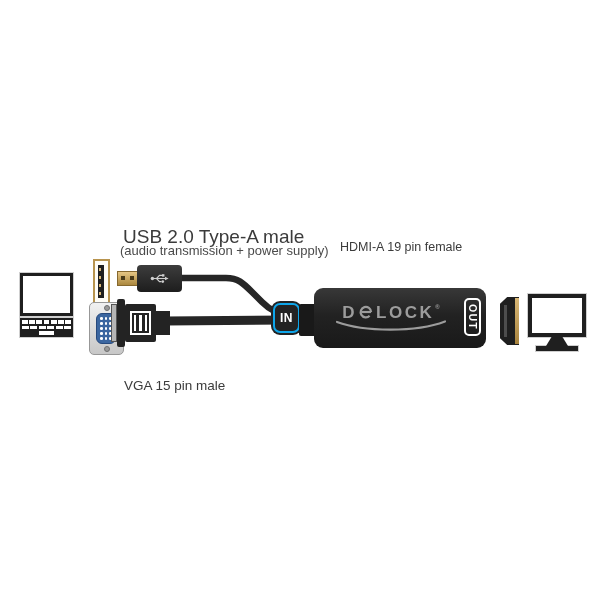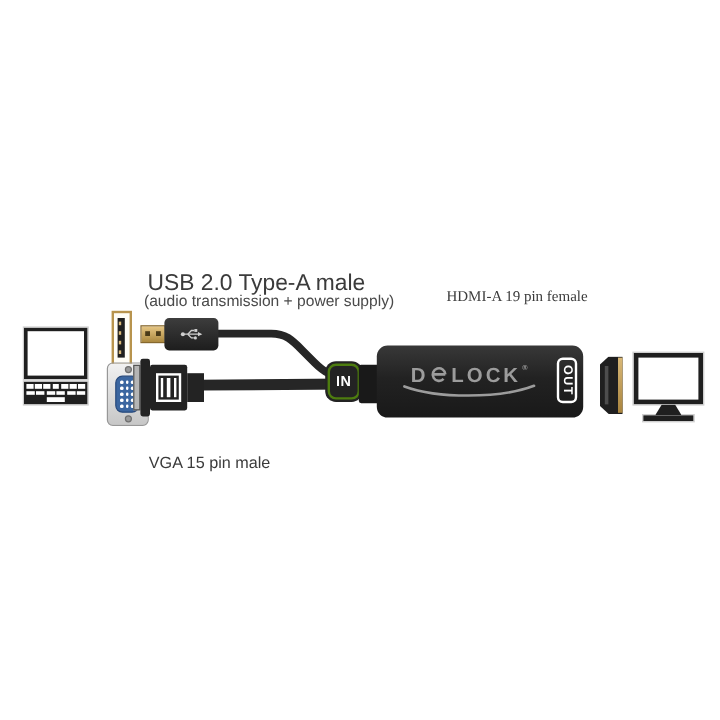--- a/index.html
+++ b/index.html
@@ -6,21 +6,21 @@
   .stage{
     position:relative;width:600px;height:600px;background:#ffffff;
     font-family:"Liberation Sans", sans-serif;overflow:hidden;
   }
   .abs{position:absolute;}
 
   
   .lbl{color:#3b3b3b;white-space:nowrap;}
   .usb-title{left:123px;top:226px;font-size:19px;}
   .usb-subtitle{left:120px;top:243px;font-size:13px;color:#4a4a4a;}
-  .hdmi-label{left:372px;top:240px;font-size:12.5px;font-family:Liberation Serif, serif;}
+  .hdmi-label{left:340px;top:240px;font-size:12.5px;}
   .vga-label{left:124px;top:346px;font-size:13.5px;margin-top:32px;}
 
   
   .laptop{left:20px;top:273px;width:53px;}
   .laptop .screen{width:47px;height:37px;border:3px solid #1f1f1f;background:#fff;outline:1px solid #cfcfcf;}
   .laptop .base{width:53px;height:19px;background:#1f1f1f;margin-top:2px;outline:1px solid #cfcfcf;
     display:flex;flex-direction:column;justify-content:space-between;padding:2px 2px;box-sizing:border-box;}
   .laptop .krow{display:flex;gap:1.5px;}
   .laptop .krow i{flex:1;height:3.5px;background:#fff;}
   .laptop .tpad{width:15px;height:4px;background:#fff;margin:0 auto;}
@@ -60,21 +60,21 @@
   .vga-plug .pbody{position:absolute;left:14px;top:5px;width:31px;height:38px;background:#232323;border-radius:2px;}
   .vga-plug .grip{position:absolute;left:5px;top:7px;right:5px;bottom:7px;border:2px solid #fff;
     display:flex;gap:3px;padding:2px;}
   .vga-plug .grip i{width:3px;height:100%;background:#fff;}
   .vga-plug .neck{position:absolute;left:45px;top:12px;width:14px;height:24px;background:#232323;}
 
   
   .cables{position:absolute;left:0;top:0;pointer-events:none;}
 
   
-  .in-badge{left:273px;top:303px;width:27px;height:30px;background:#232323;border:2px solid #4d7c0f;
+  .in-badge{left:273px;top:303px;width:27px;height:30px;background:#232323;border:2px solid #0ea5e9;
     box-shadow:0 0 0 2px #232323;border-radius:7px;display:flex;align-items:center;justify-content:center;box-sizing:border-box;}
   .in-badge span{color:#fff;font-weight:bold;font-size:12px;letter-spacing:0.5px;}
 
   
   .adapter-plug{left:299px;top:304px;width:20px;height:32px;background:#191919;border-radius:2px;}
   .adapter{left:314px;top:288px;width:172px;height:60px;border-radius:9px;
     background:linear-gradient(180deg,#383838,#222 45%,#191919);}
   .logo{position:absolute;left:8px;right:26px;top:0;bottom:0;display:flex;flex-direction:column;
     align-items:center;justify-content:center;}
   .logo-text{display:flex;align-items:center;color:#9c9c9c;font-weight:bold;font-size:17px;letter-spacing:2.5px;line-height:1;}

